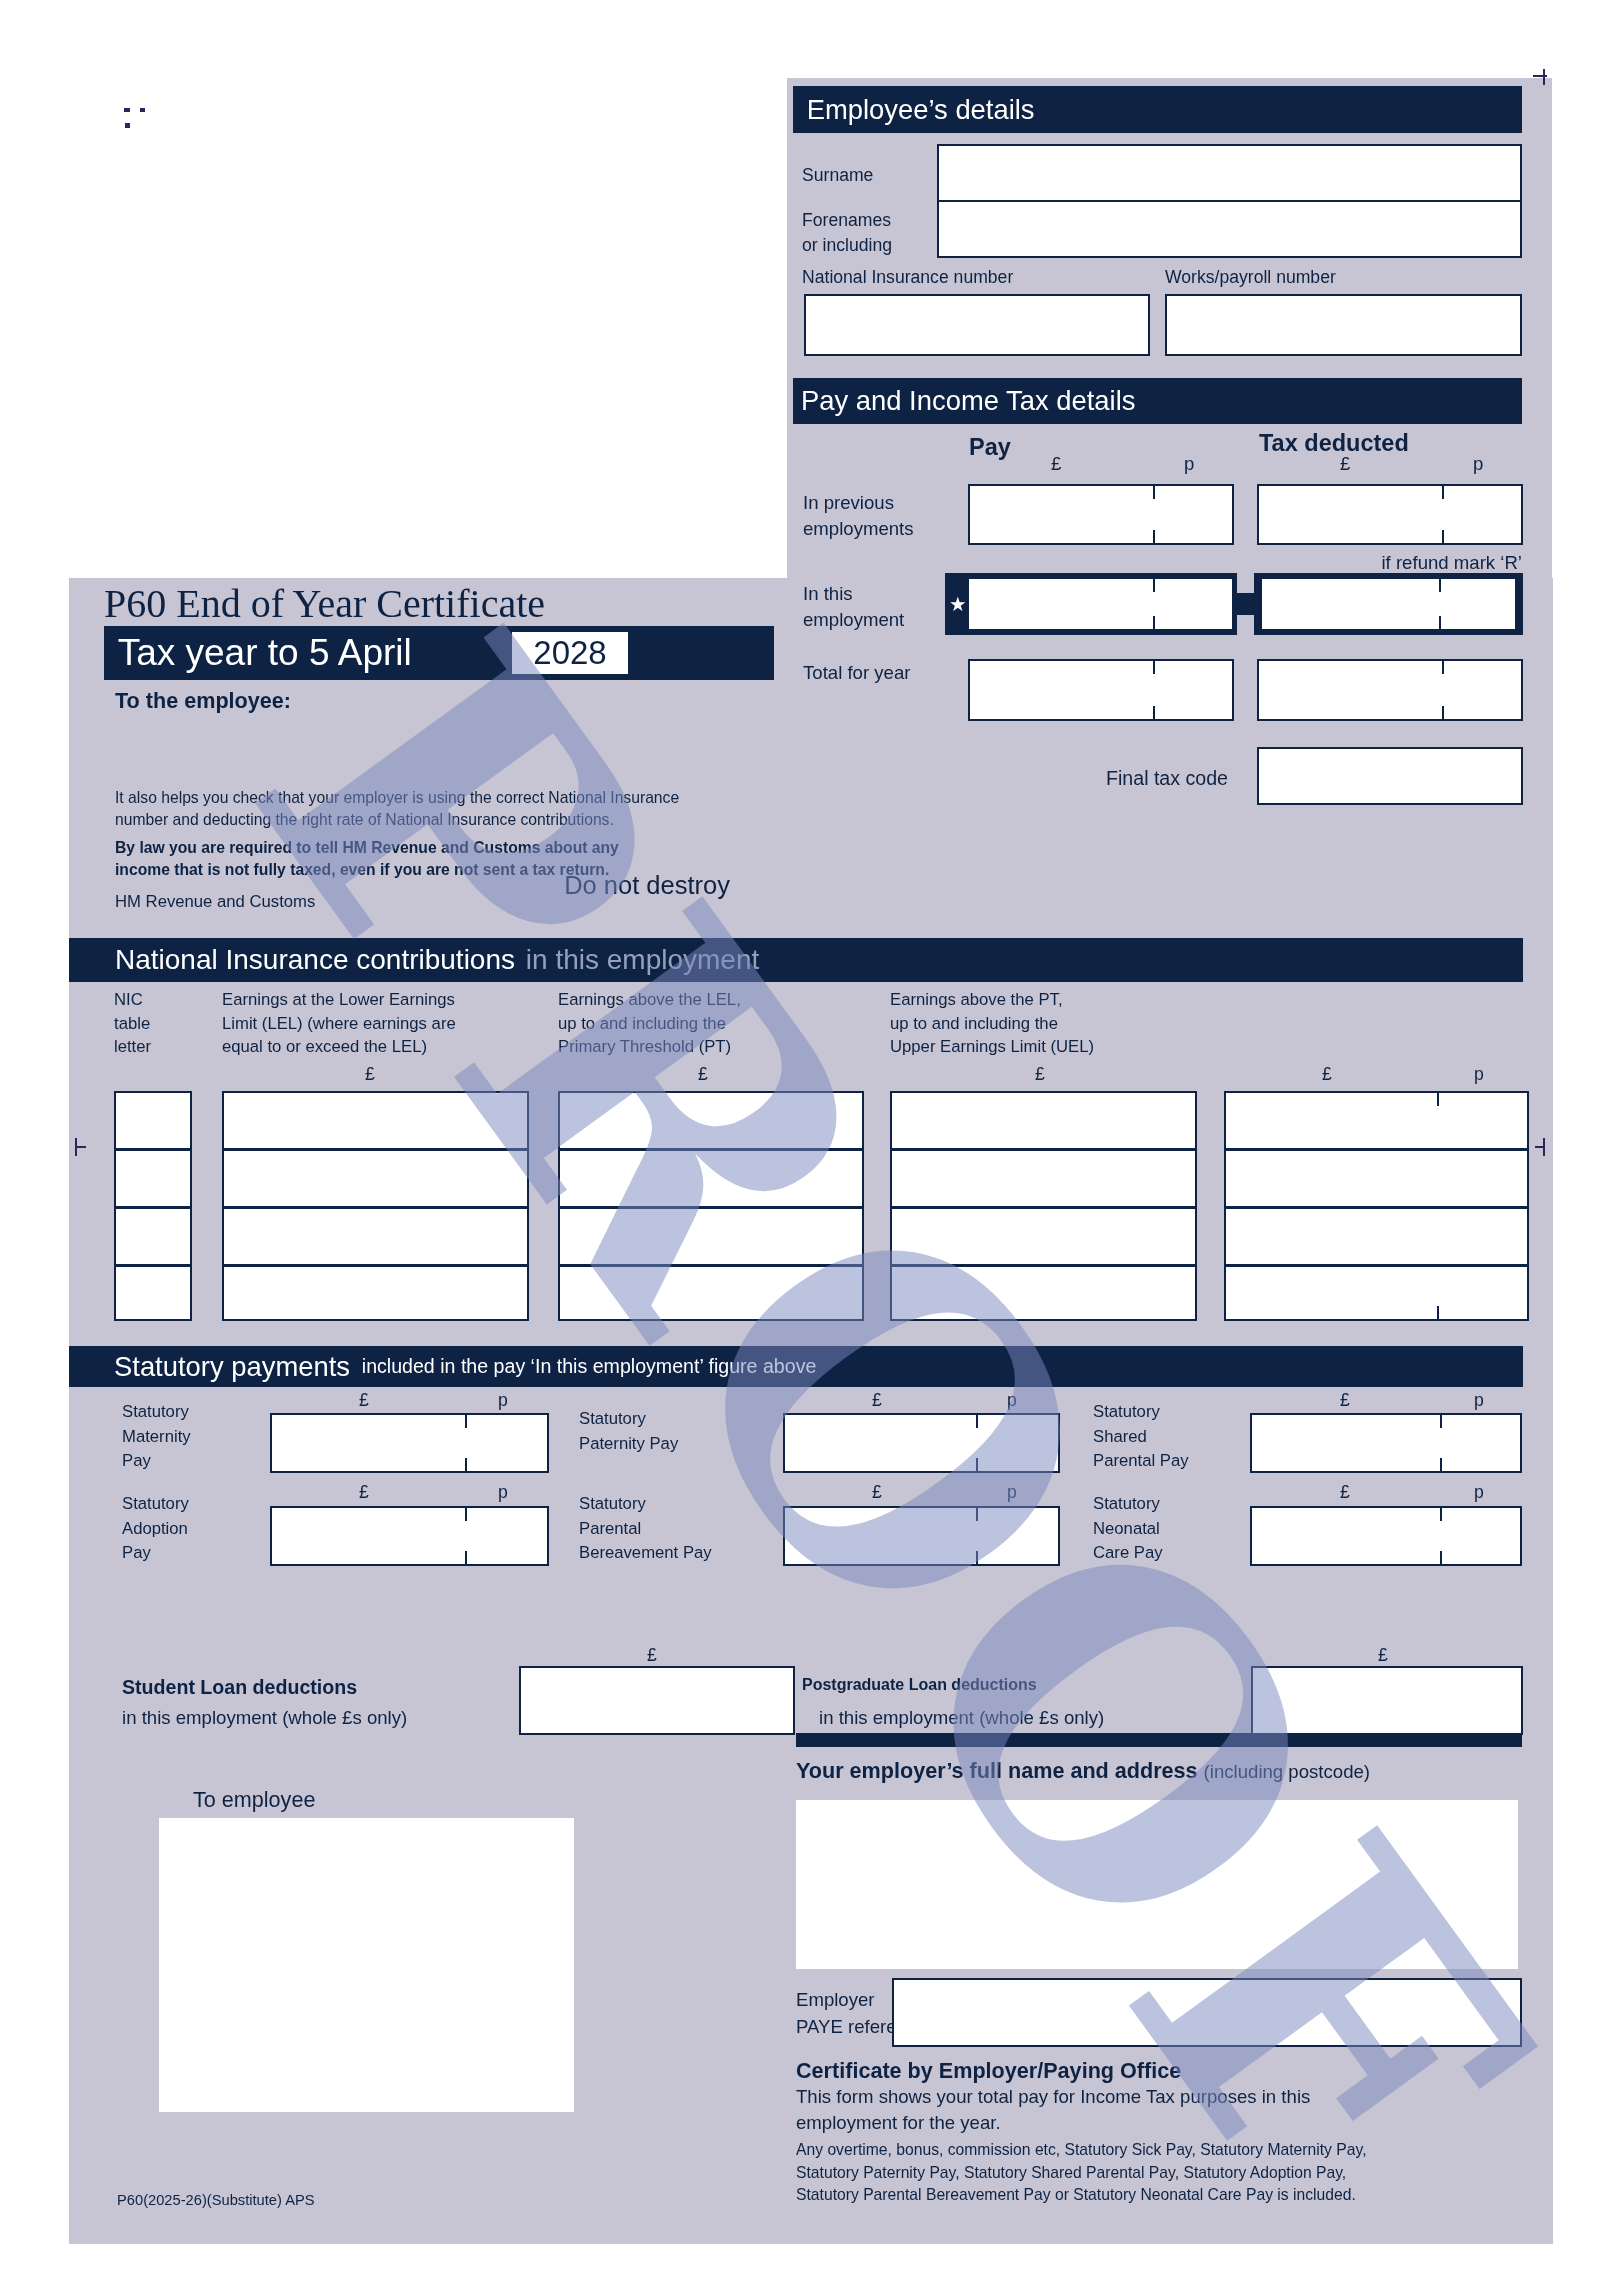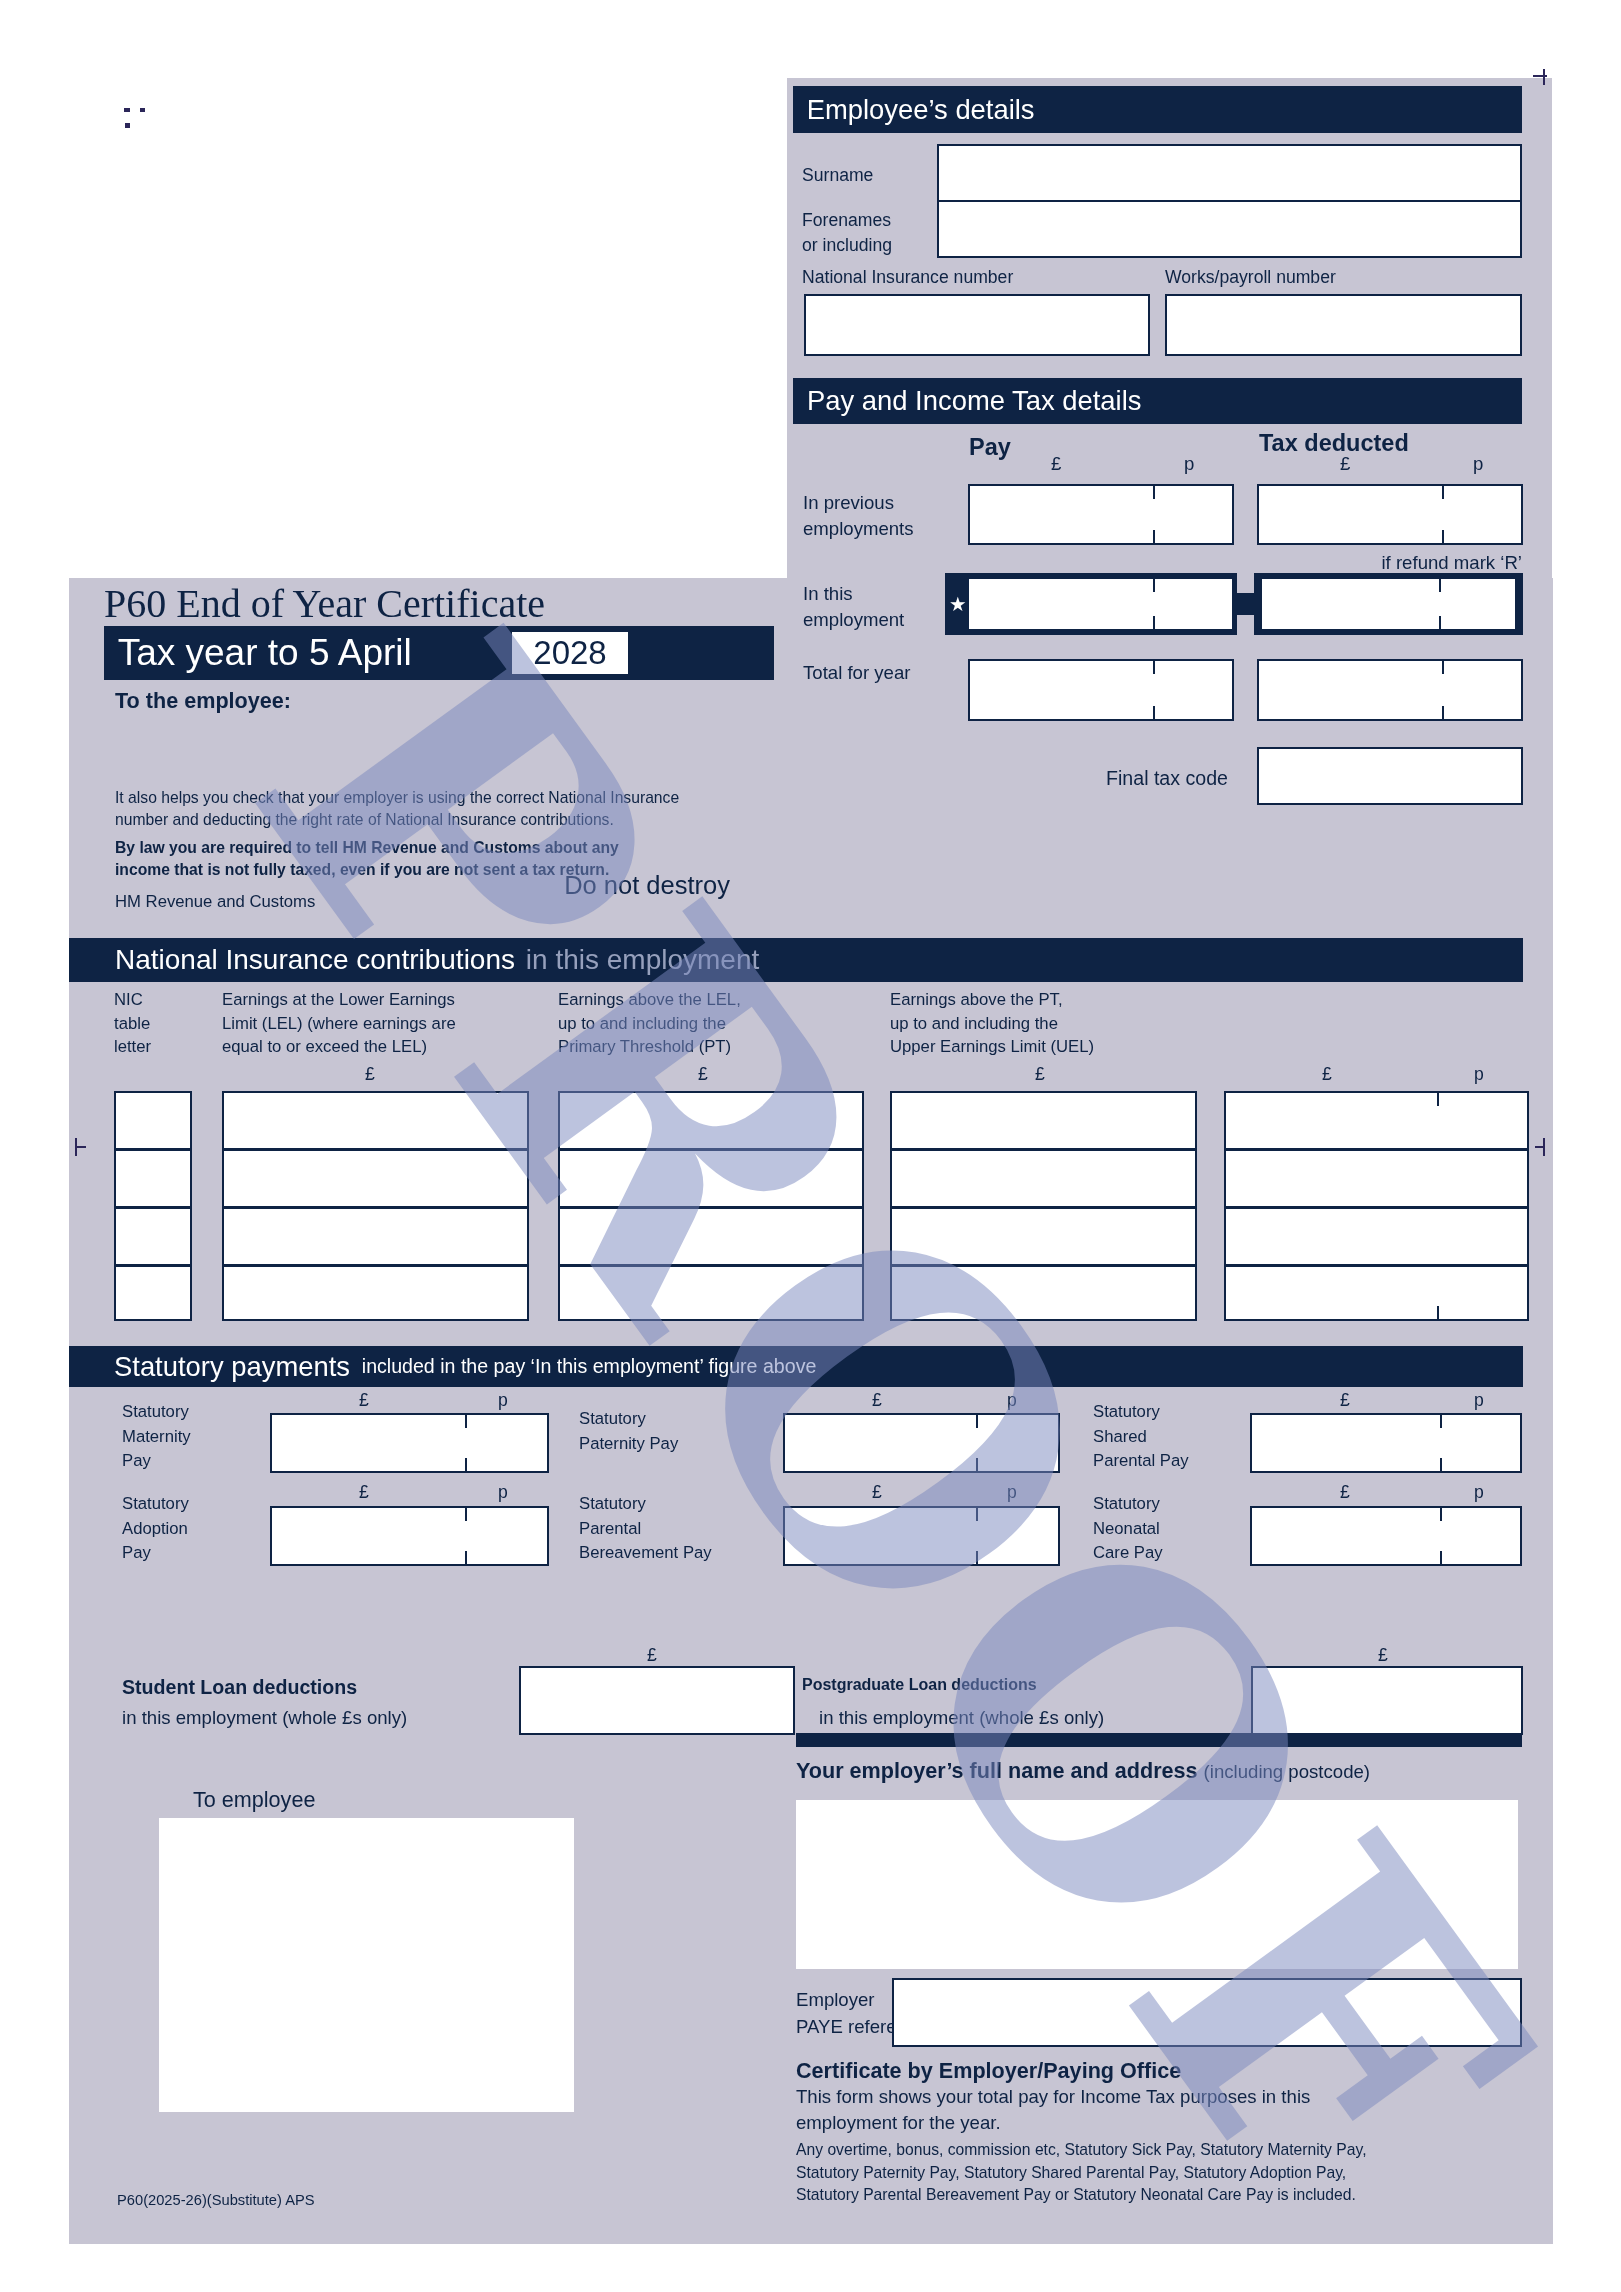--- a/index.html
+++ b/index.html
@@ -52,21 +52,21 @@
   <div class="lbl" style="left:802px;top:163px;font-size:17.6px;">Surname</div>
   <div class="box" style="left:937px;top:144px;width:585px;height:58px;"></div>
   <div class="lbl pre" style="left:802px;top:208px;font-size:17.6px;">Forenames
 or including</div>
   <div class="box" style="left:937px;top:200px;width:585px;height:58px;"></div>
   <div class="lbl" style="left:802px;top:265px;font-size:17.6px;">National Insurance number</div>
   <div class="lbl" style="left:1165px;top:265px;font-size:17.6px;">Works/payroll number</div>
   <div class="box" style="left:804px;top:294px;width:346px;height:62px;"></div>
   <div class="box" style="left:1165px;top:294px;width:357px;height:62px;"></div>
 
-  <div class="bar" style="left:793px;top:378px;width:729px;height:46px;padding-left:14px;font-size:27.4px;">
+  <div class="bar" style="left:793px;top:378px;width:729px;height:46px;padding-left:8px;font-size:27.4px;">
     <span>Pay and Income Tax details</span>
   </div>
   <div class="lbl b" style="left:969px;top:431px;font-size:23.5px;">Pay</div>
   <div class="lbl b" style="left:1259px;top:427px;font-size:23.5px;">Tax deducted</div>
   <span class="lbl" style="left:1051px;top:451px;font-size:18.6px;">£</span>
   <span class="lbl" style="left:1184px;top:451px;font-size:18.6px;">p</span>
   <span class="lbl" style="left:1340px;top:451px;font-size:18.6px;">£</span>
   <span class="lbl" style="left:1473px;top:451px;font-size:18.6px;">p</span>
 
   <div class="lbl pre" style="left:803px;top:490px;font-size:18.6px;">In previous

